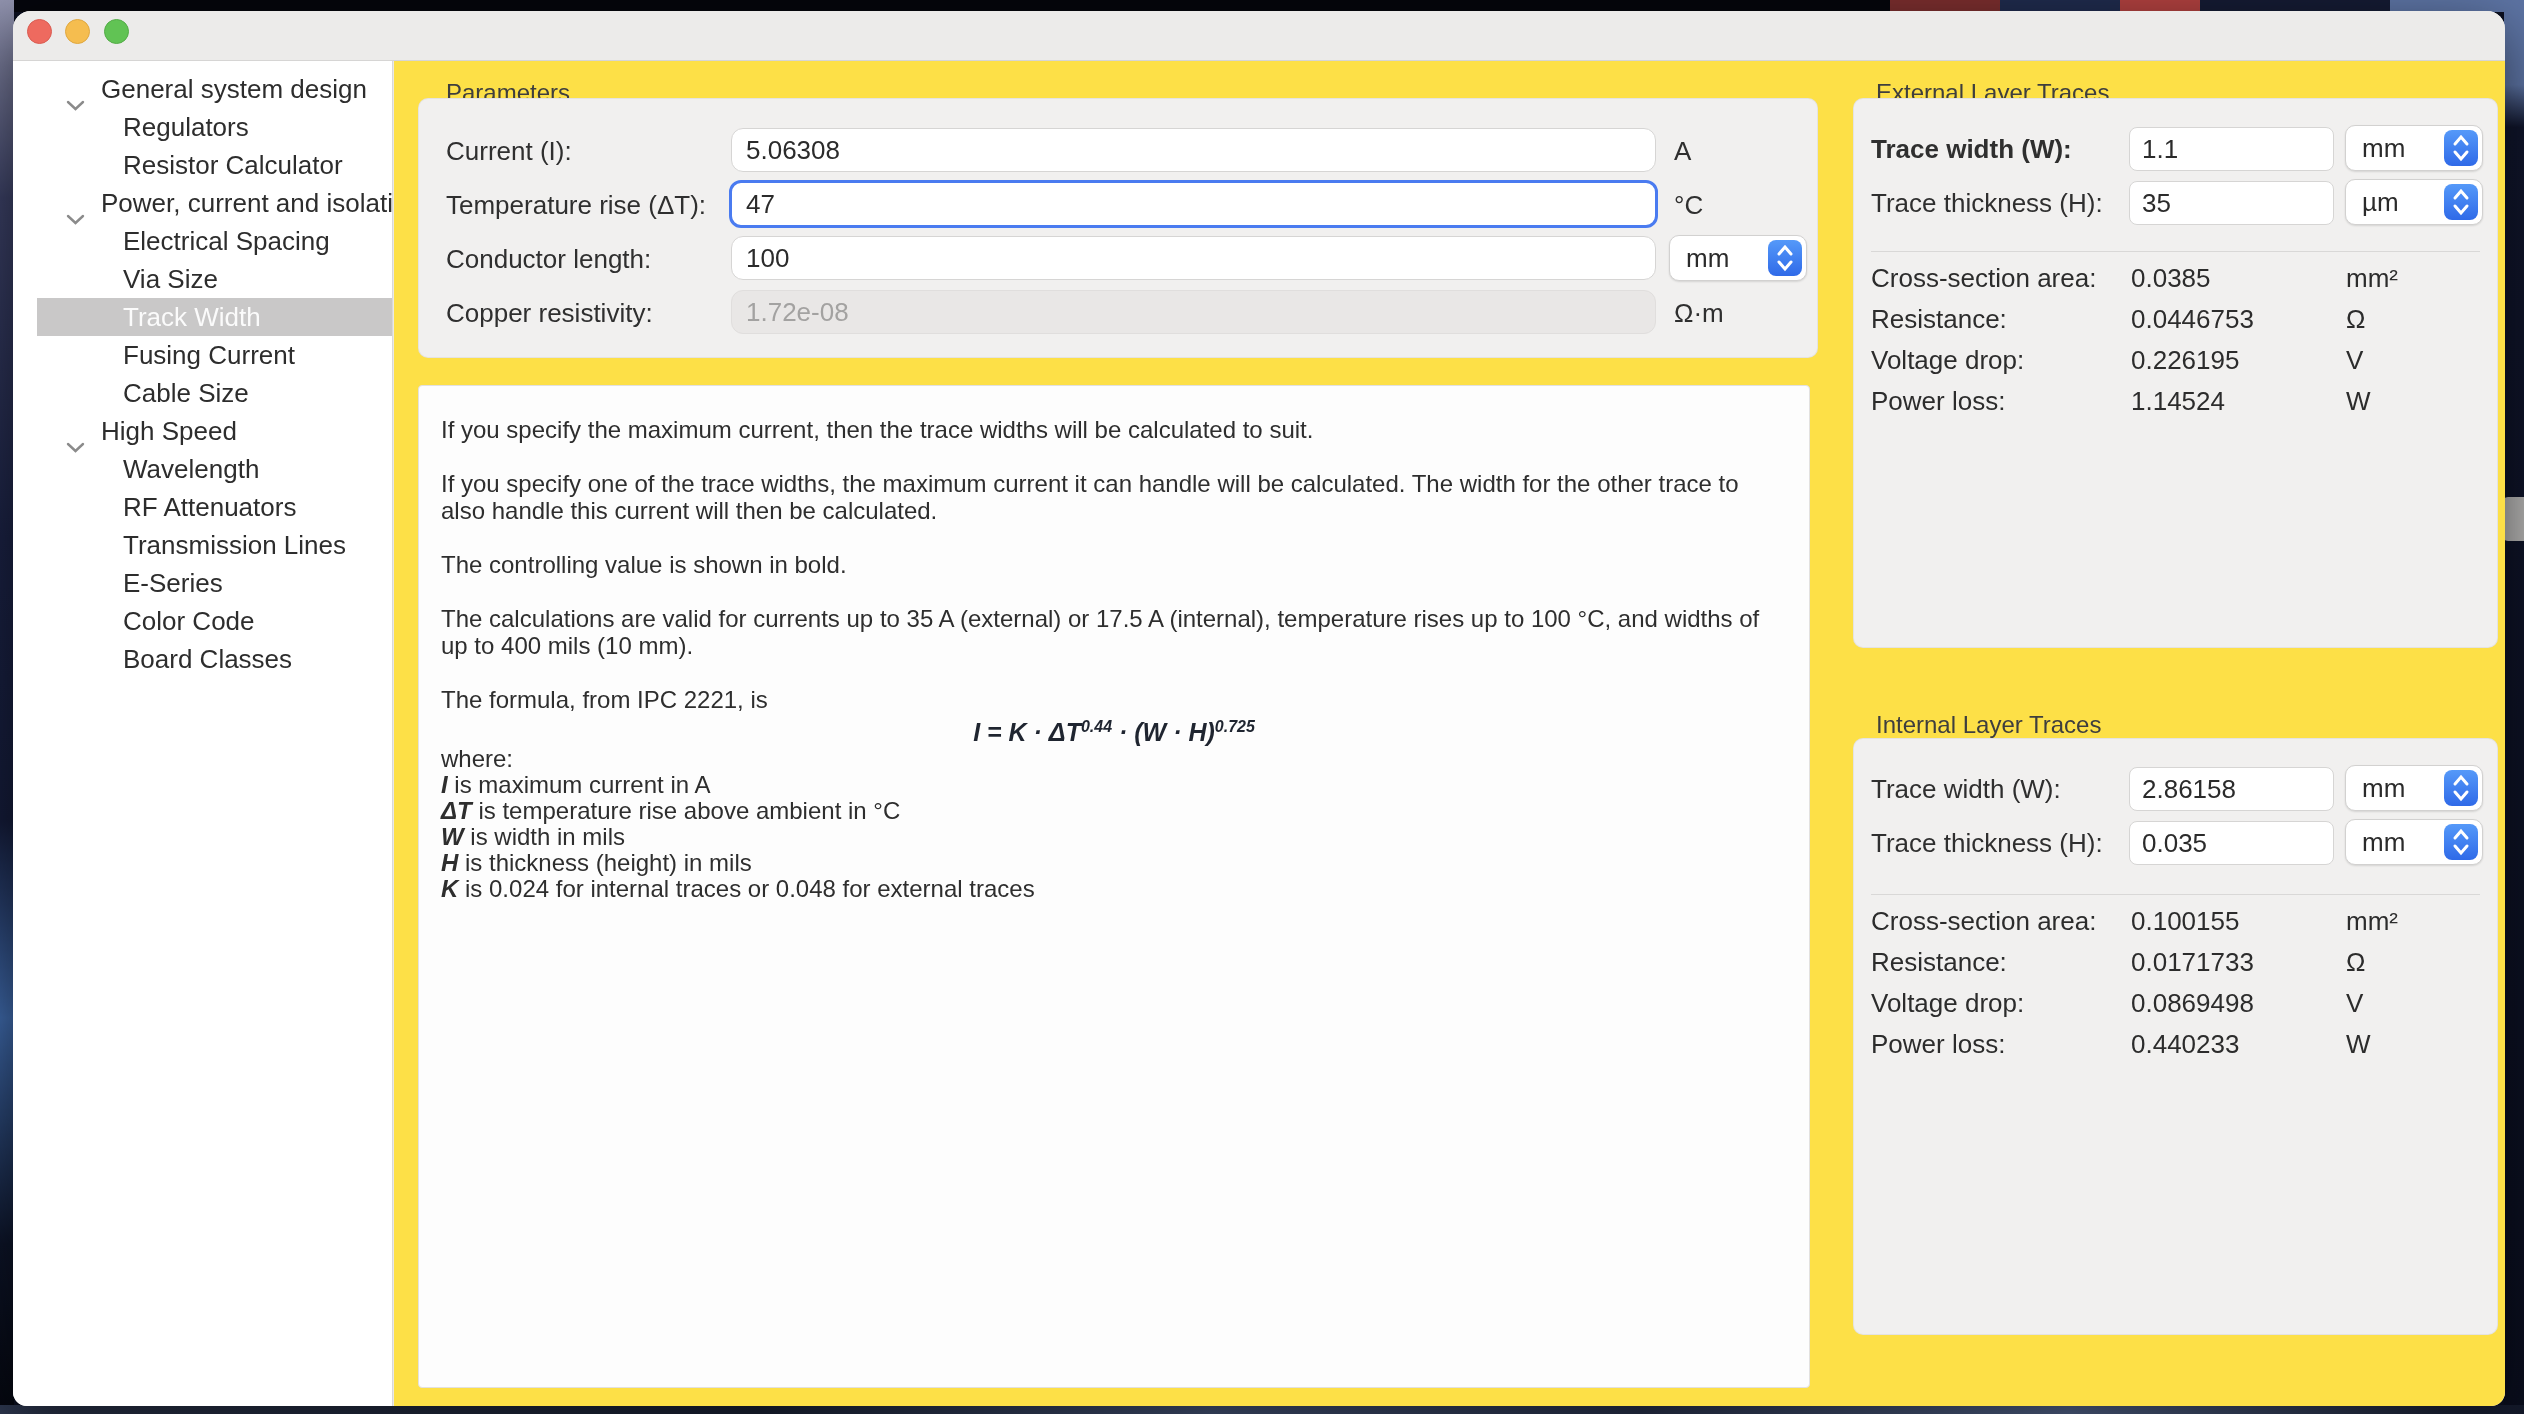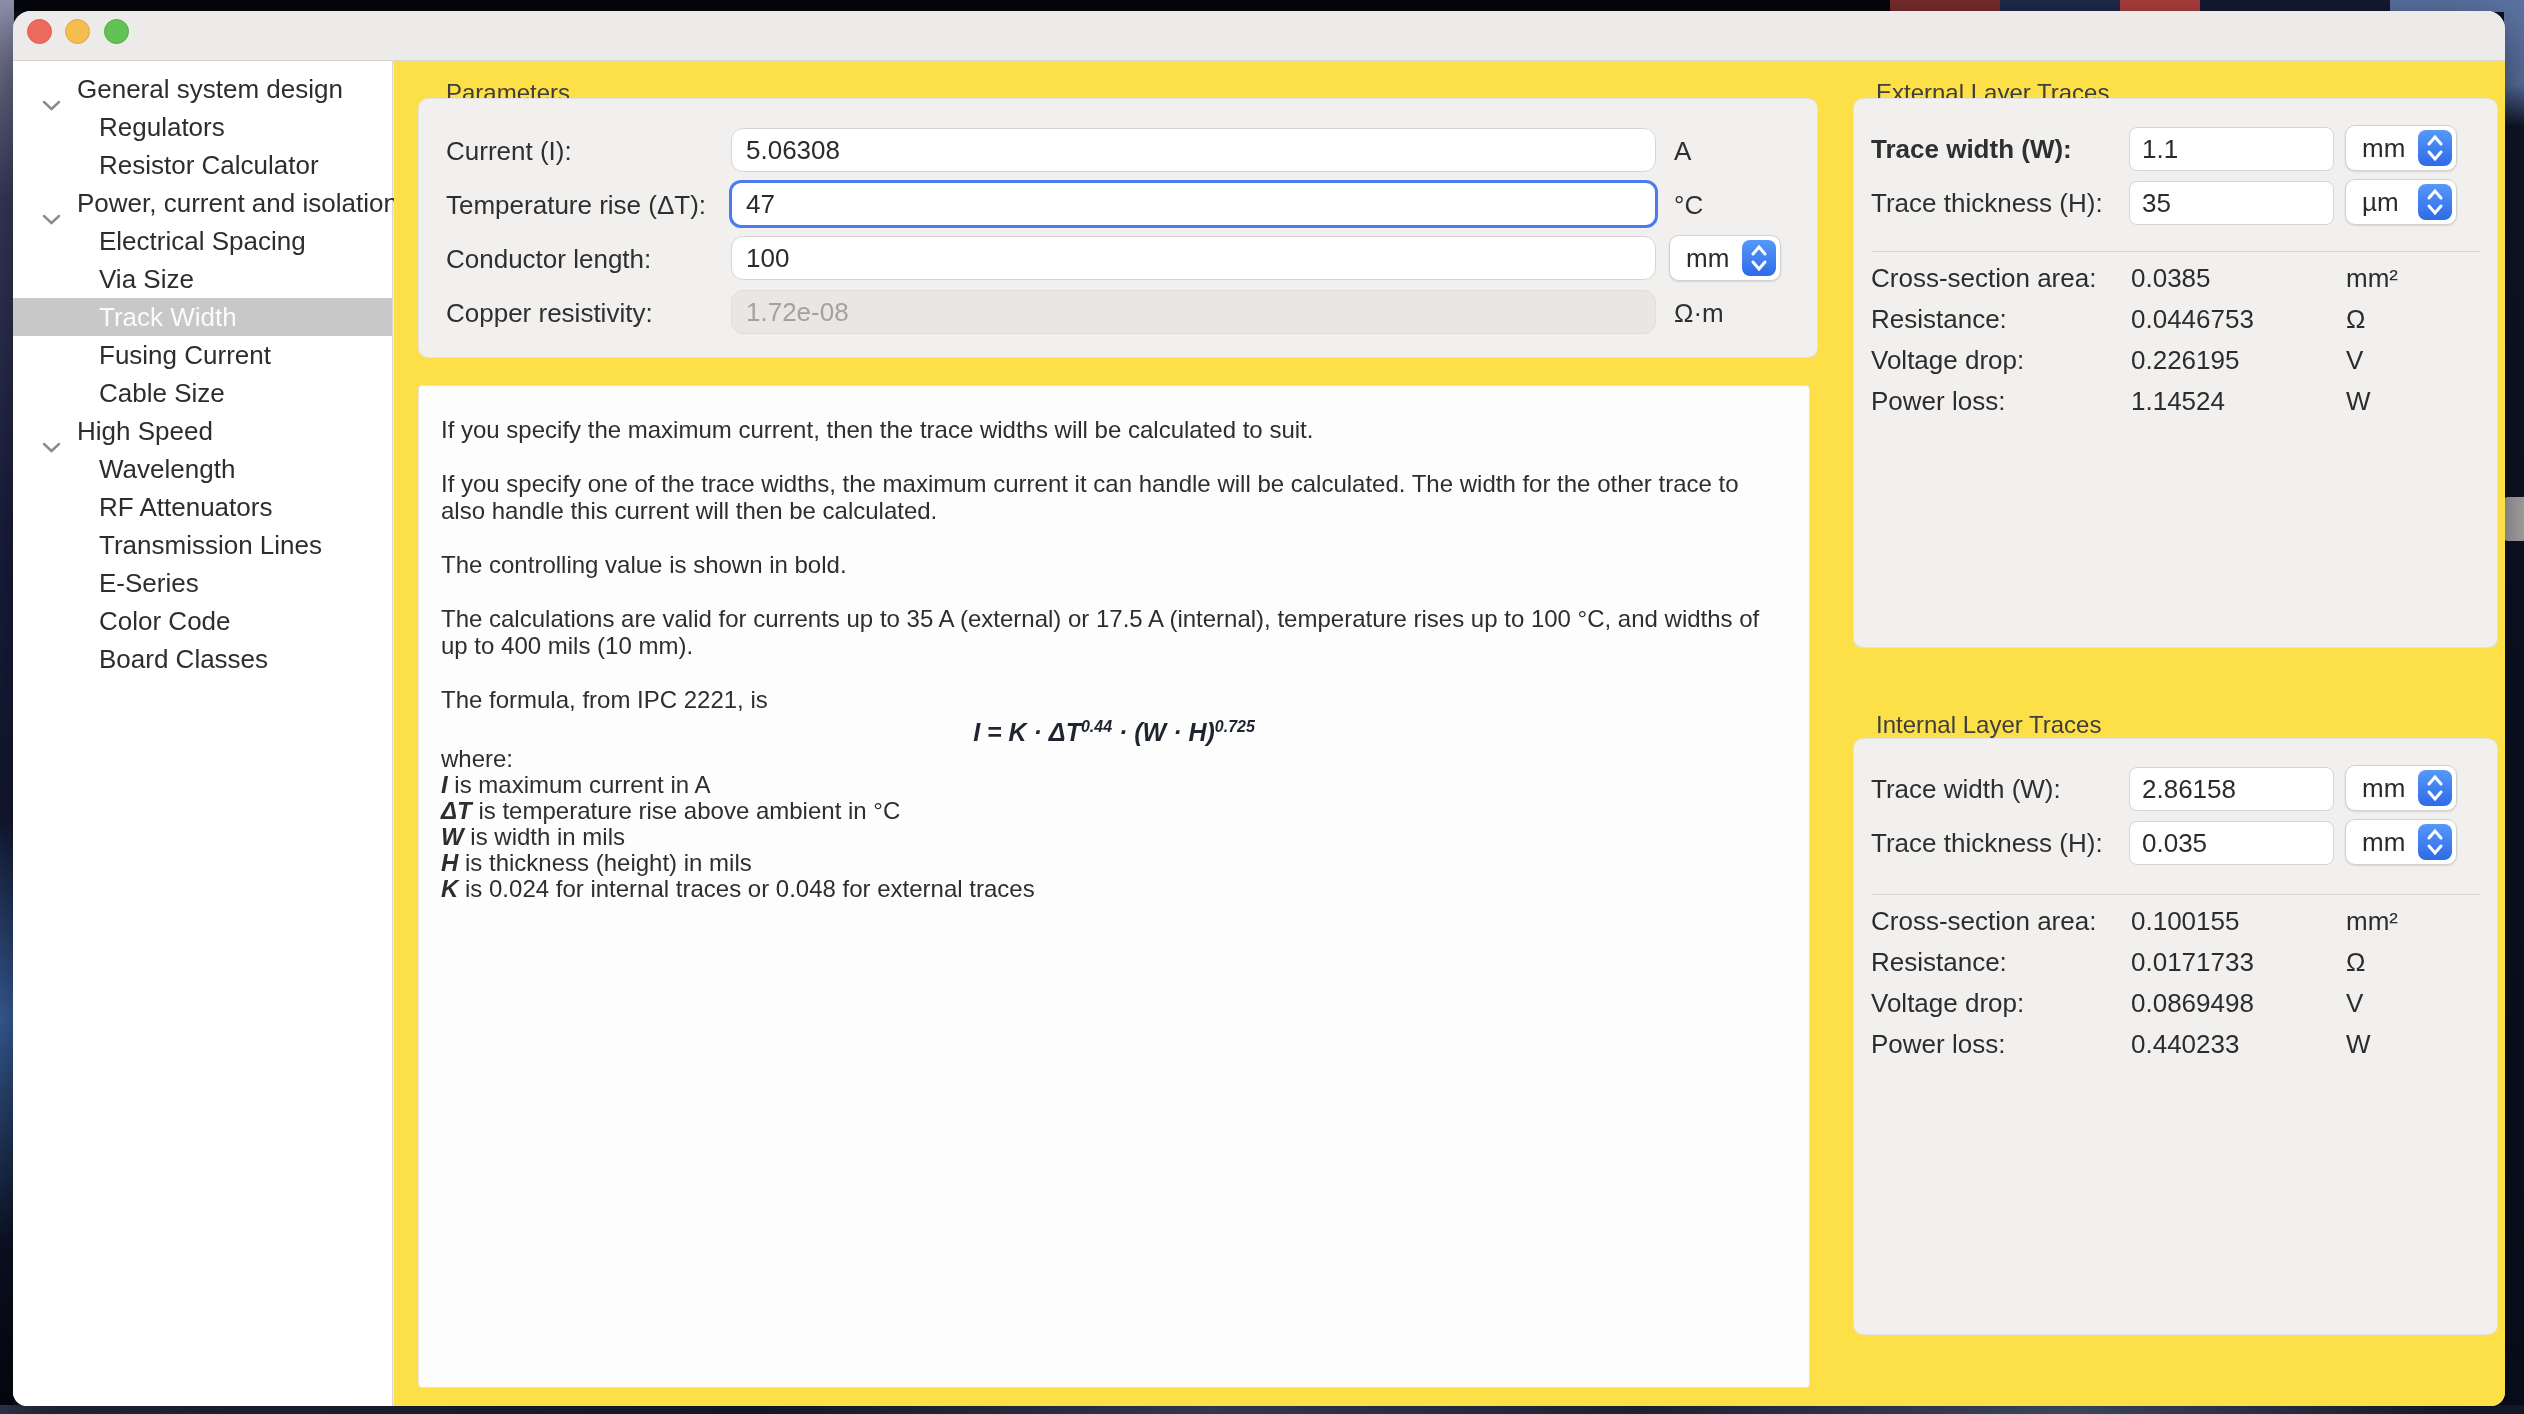--- a/index.html
+++ b/index.html
@@ -39,21 +39,21 @@
   .tl.yellow{left:52px;background:#f5bd4f;border:1px solid #dfa73f;}
   .tl.green{left:91px;background:#61c354;border:1px solid #53ab47;}
 
   
   .sidebar{
     position:absolute;left:0;top:50px;width:380px;bottom:0;background:#ffffff;
     border-right:1px solid #d9d8d7;padding-top:9px;box-sizing:border-box;
   }
   .tree-row{
     position:relative;height:38px;line-height:38px;font-size:26px;color:#2d2d2d;
-    white-space:nowrap;cursor:default;
+    white-space:nowrap;cursor:default;margin-left:24px;
   }
   .tree-row .lbl-l0{padding-left:64px;}
   .tree-row .lbl-l1{padding-left:86px;}
   .tree-row.selected{background:#c9c8c8;color:#fbfbfb;}
   .chev{position:absolute;left:28px;top:14px;}
 
   
   .main{position:absolute;left:381px;top:50px;right:0;bottom:0;background:#fde047;}
   .section-label{position:absolute;font-size:24px;color:#3e3e3e;}
   .groupbox{
@@ -69,21 +69,21 @@
     background:#ffffff;border:1px solid #d6d5d4;border-radius:12px;
     font-size:26px;color:#2b2b2b;padding:0 14px;box-sizing:border-box;outline:none;
     font-family:"Liberation Sans","DejaVu Sans",sans-serif;
   }
   .field.focused{border:3px solid #4a7bf0;top:2px;height:48px;left:310px;width:929px;}
   .field.disabled{background:#e9e7e6;border-color:#e0dedd;color:#a3a2a1;}
   .unit{position:absolute;left:1255px;top:0;height:54px;line-height:54px;font-size:26px;color:#2f2f2f;}
 
   
   .combo{
-    position:absolute;top:3px;width:112px;height:46px;background:#ffffff;
+    position:absolute;top:3px;width:138px;height:46px;background:#ffffff;
     border:1px solid #d2d1d0;border-radius:10px;box-shadow:0 1px 2px rgba(0,0,0,.12);
     box-sizing:border-box;cursor:default;padding-left:44px;
   }
   .combo .ctext{position:absolute;left:16px;top:0;height:44px;line-height:44px;font-size:26px;color:#2b2b2b;}
   .stepper{
     position:absolute;right:4px;top:4px;width:34px;height:36px;border-radius:8px;
     background:linear-gradient(180deg,#5599f9 0%,#2f6ae8 100%);
   }
   .stepper svg{position:absolute;left:7px;}
   .combo.param{left:1250px;}

